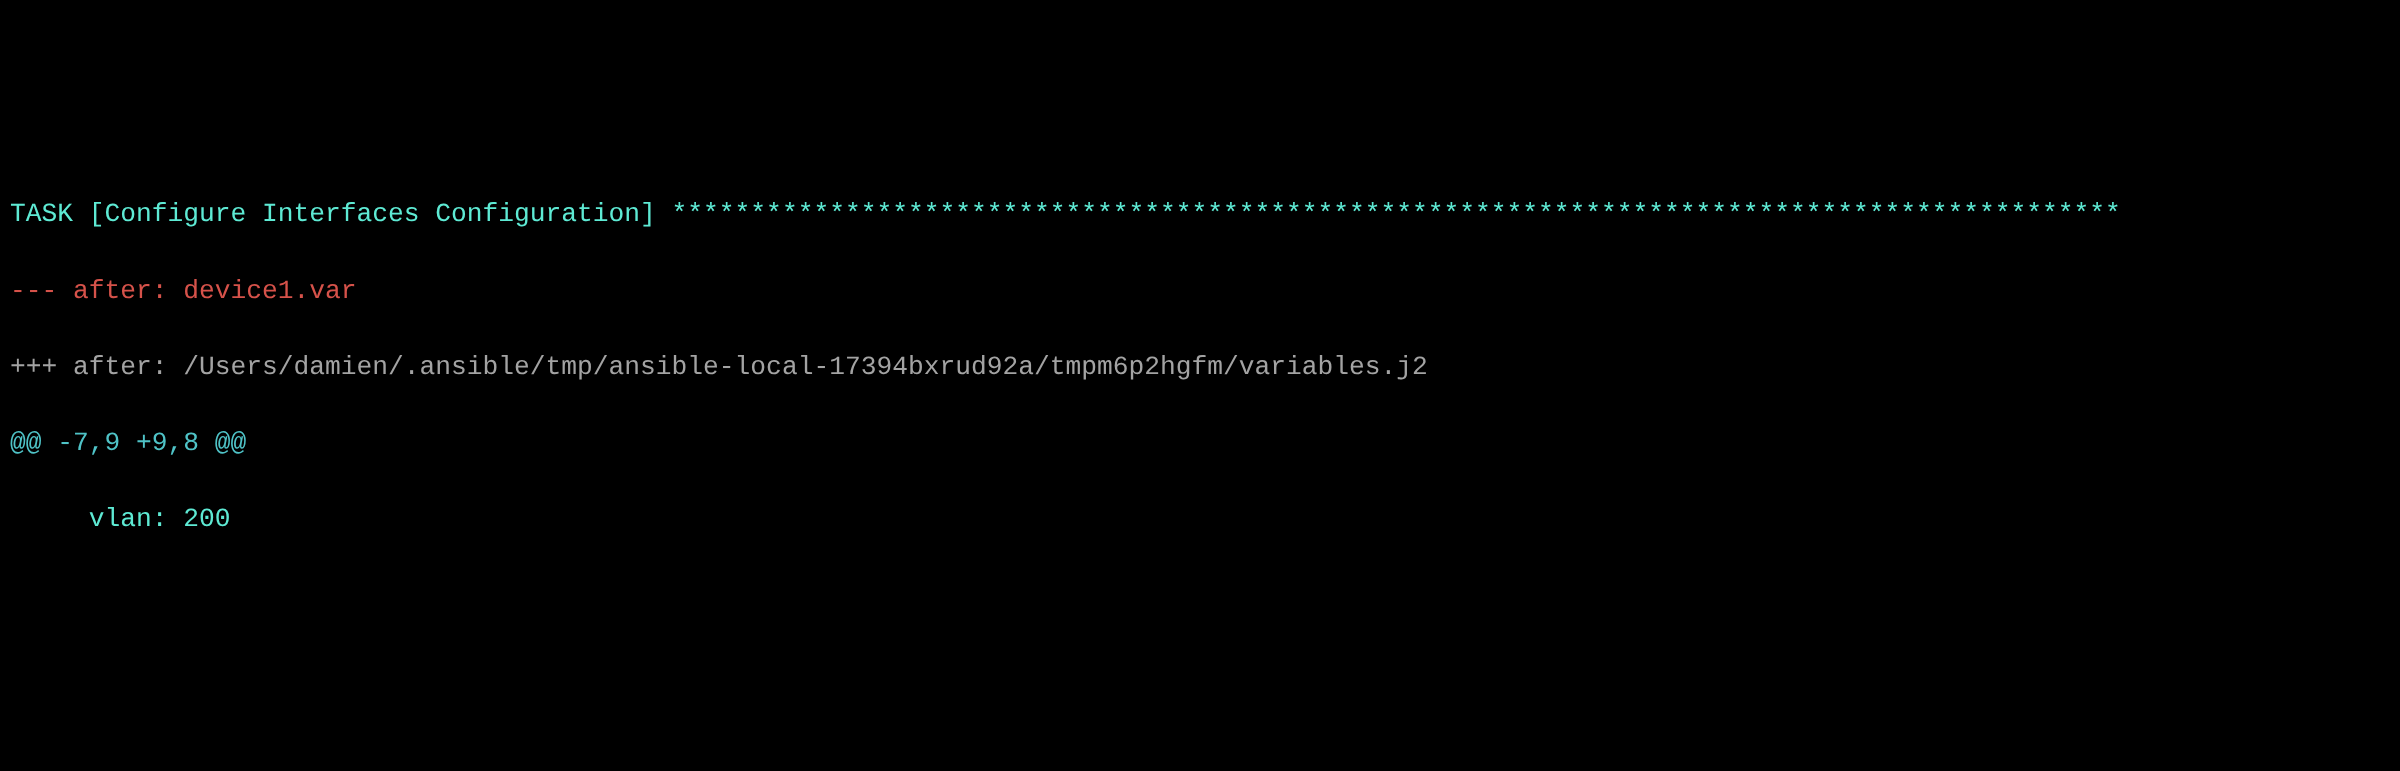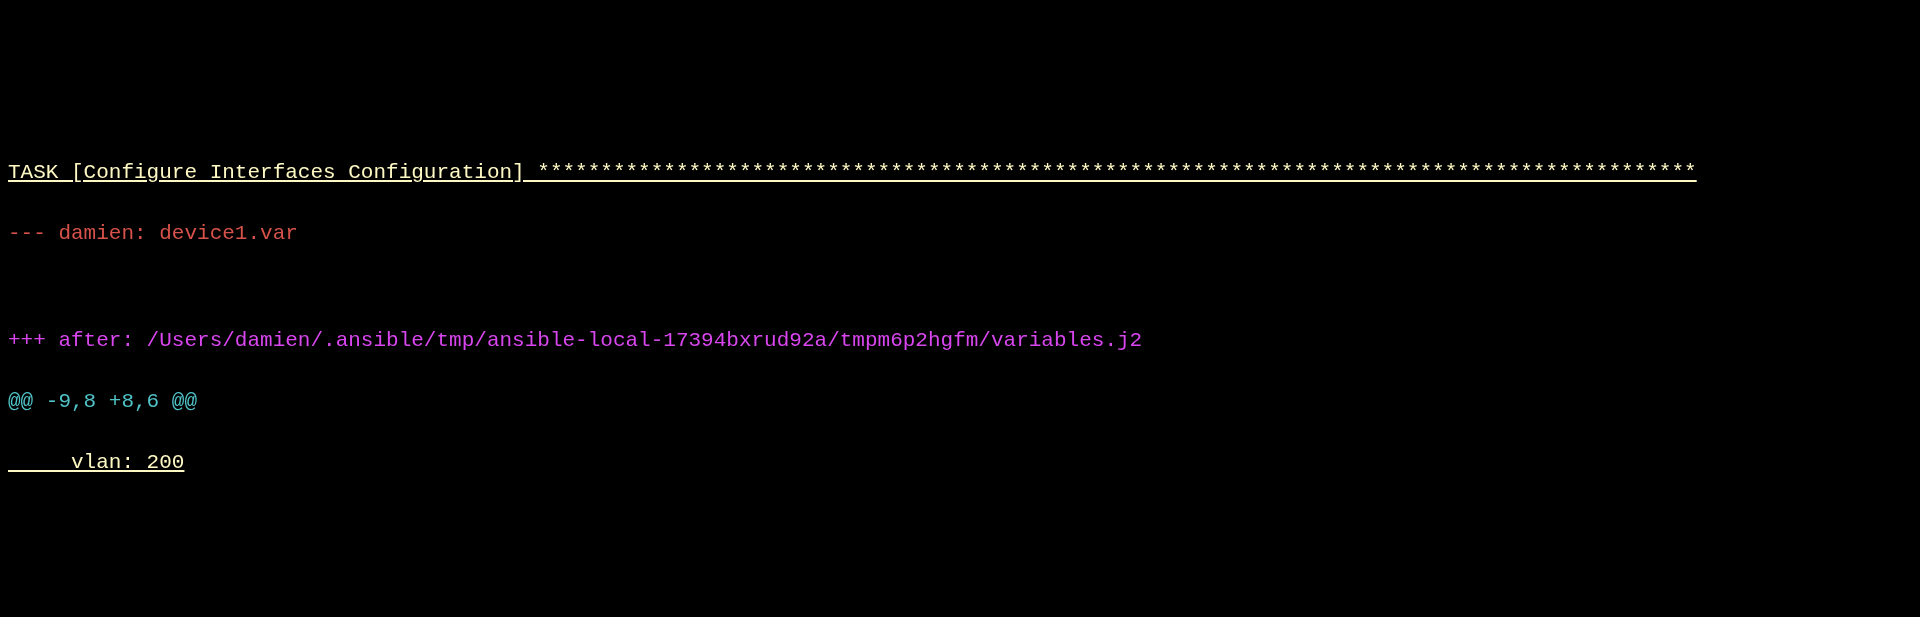--- a/index.html
+++ b/index.html
@@ -15,35 +15,35 @@
       line-height: 1.45;
       padding: 6px 8px;
       width: 1920px;
       height: 617px;
       overflow: hidden;
       white-space: pre;
     }
     .line {
       display: block;
     }
-    .white { color: #fef9c3; text-decoration: underline; }
+    .white { color: #5eead4; }
     .red { color: #d6524a; }
-    .green { color: #d946ef; margin-top: 46px; }
+    .green { color: #a3a3a3; }
     .cyan { color: #4fc3c7; }
   </style>
 </head>
 <body>
 
 
 
 <div>
 <span class="line white">TASK [Configure Interfaces Configuration] ********************************************************************************************</span>
-<span class="line red">--- damien: device1.var</span>
+<span class="line red">--- after: device1.var</span>
 <span class="line green">+++ after: /Users/damien/.ansible/tmp/ansible-local-17394bxrud92a/tmpm6p2hgfm/variables.j2</span>
-<span class="line cyan">@@ -9,8 +8,6 @@</span>
+<span class="line cyan">@@ -7,9 +9,8 @@</span>
 <span class="line white">     vlan: 200</span>
 
 
 
 
 
 
 <span class="line"></span>
 
 </div>

